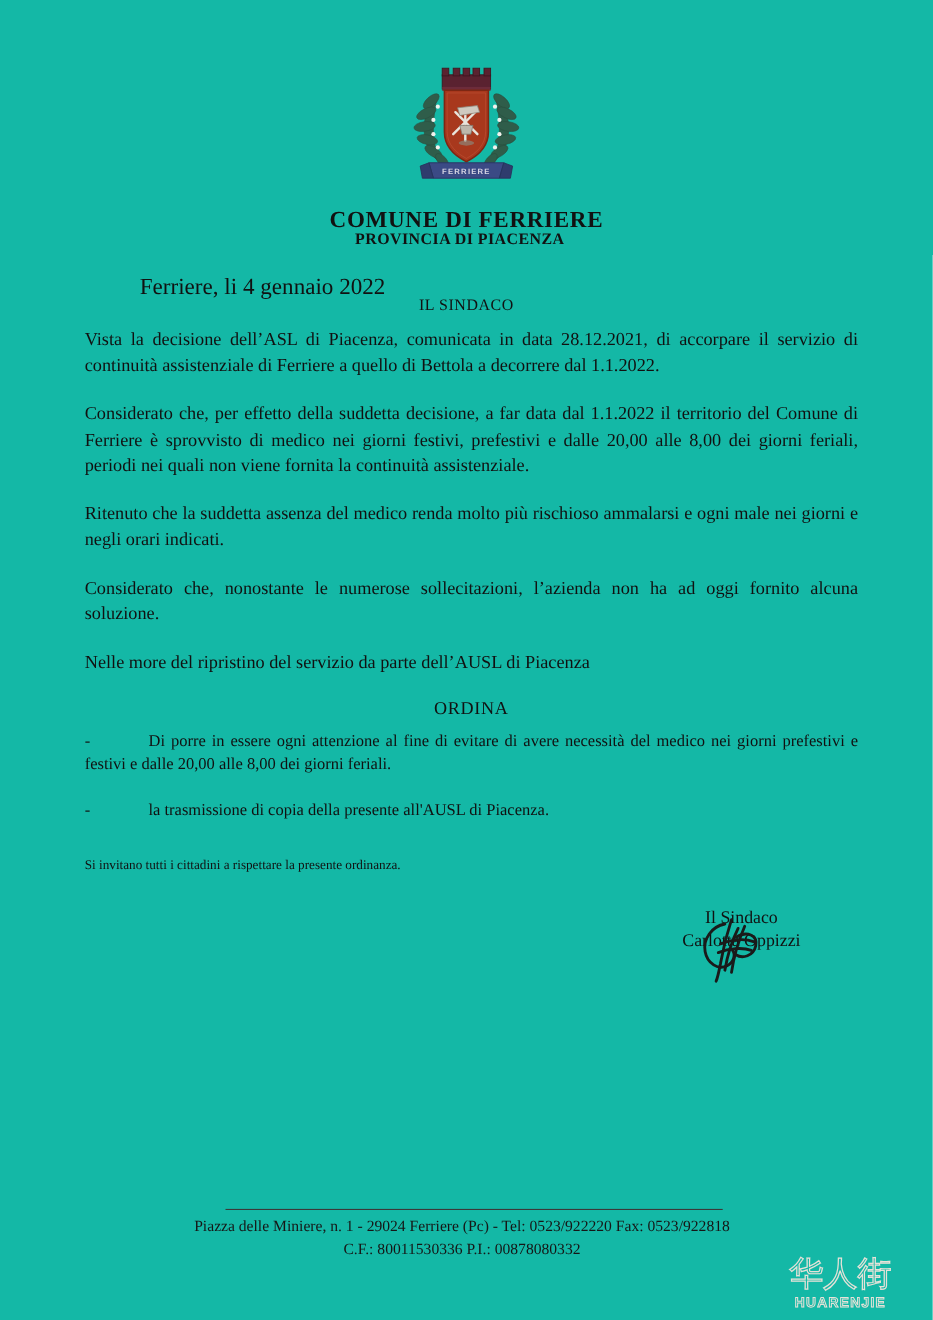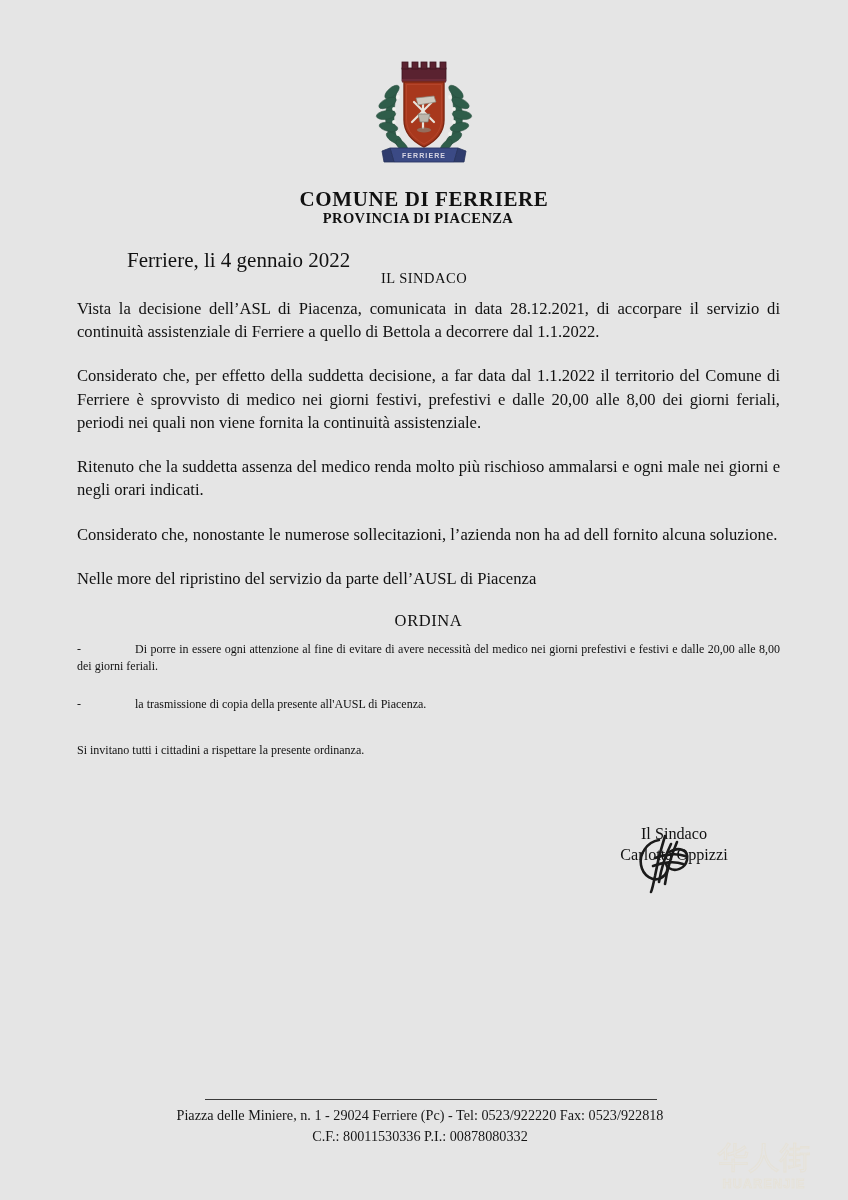--- a/index.html
+++ b/index.html
@@ -10,21 +10,21 @@
   }
   body {
     font-family: "Liberation Serif", "DejaVu Serif", serif;
     color: #111111;
   }
   .page {
     position: relative;
     width: 848px;
     height: 1200px;
     margin: 0 auto;
-    background: #e5e5e5;
+    background: #14b8a6;
     overflow: hidden;
     box-sizing: border-box;
   }
 
   
   .crest-wrap {
     position: absolute;
     left: 0;
     right: 0;
     top: 52px;
@@ -97,21 +97,21 @@
   .ordina {
     text-align: center;
     font-size: 16.5px;
     letter-spacing: 0.6px;
     margin: 20px 0 10px 0;
   }
 
   .bullet-row {
     display: block;
     text-align: justify;
-    font-size: 12px;
+    font-size: 15px;
     line-height: 1.40;
     margin: 4px 0 21px 0;
   }
   .bullet-row .dash {
     display: inline-block;
     width: 58px;
   }
 
   .closing {
     text-align: left;
@@ -245,21 +245,21 @@
   <div class="org-title">COMUNE DI FERRIERE</div>
   <div class="org-subtitle">PROVINCIA DI PIACENZA</div>
 
   <div class="dateline">Ferriere, li 4 gennaio 2022</div>
   <div class="role-center">IL SINDACO</div>
 
   <div class="body-block">
     <p class="para">Vista la decisione dell’ASL di Piacenza, comunicata in data 28.12.2021, di accorpare il servizio di continuità assistenziale di Ferriere a quello di Bettola a decorrere dal 1.1.2022.</p>
     <p class="para">Considerato che, per effetto della suddetta decisione, a far data dal 1.1.2022 il territorio del Comune di Ferriere è sprovvisto di medico nei giorni festivi, prefestivi e dalle 20,00 alle 8,00 dei giorni feriali, periodi nei quali non viene fornita la continuità assistenziale.</p>
     <p class="para">Ritenuto che la suddetta assenza del medico renda molto più rischioso ammalarsi e ogni male nei giorni e negli orari indicati.</p>
-    <p class="para">Considerato che, nonostante le numerose sollecitazioni, l’azienda non ha ad dell fornito alcuna soluzione.</p>
+    <p class="para">Considerato che, nonostante le numerose sollecitazioni, l’azienda non ha ad oggi fornito alcuna soluzione.</p>
     <p class="para">Nelle more del ripristino del servizio da parte dell’AUSL di Piacenza</p>
 
     <div class="ordina">ORDINA</div>
 
     <div class="bullet-row">
       <span class="dash">-</span><span>Di porre in essere ogni attenzione al fine di evitare di avere necessità del medico nei giorni prefestivi e festivi e dalle 20,00 alle 8,00 dei giorni feriali.</span>
     </div>
     <div class="bullet-row">
       <span class="dash">-</span><span>la trasmissione di copia della presente all'AUSL di Piacenza.</span>
     </div>

